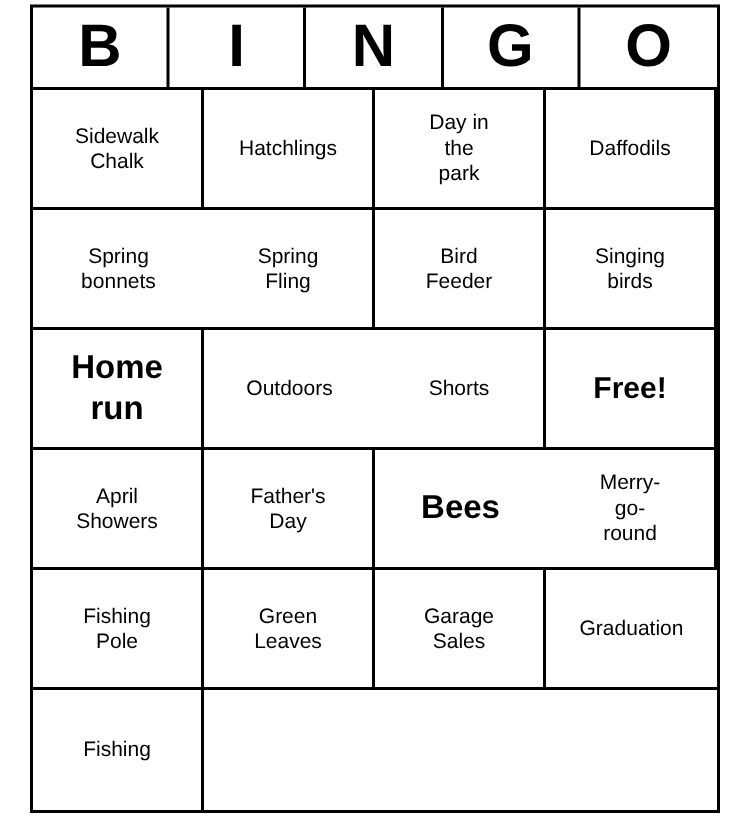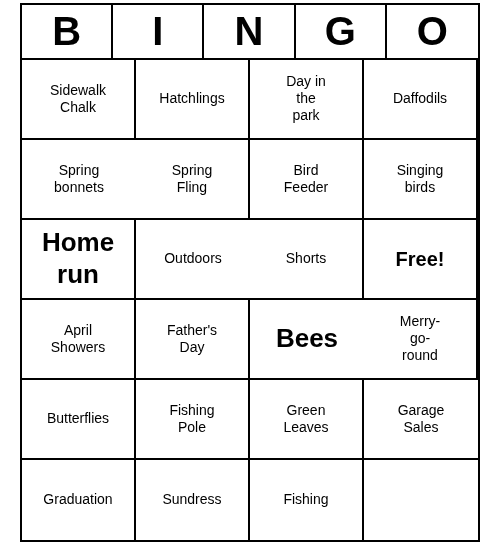--- a/index.html
+++ b/index.html
@@ -52,21 +52,21 @@
     }
     .bingo-grid .bingo-cell:nth-child(n+21) {
       border-bottom: none;
     }
     .bingo-cell.free {
       font-size: 20px;
       font-weight: bold;
       text-align: right;
     }
     .bingo-cell.large-text {
-      font-size: 26px;
+      font-size: 22px;
       font-weight: bold;
     }
   </style>
 </head>
 <body>
 
 <div class="bingo-card">
   <div class="bingo-header">
   <div class="bingo-letter">B</div>
       <div class="bingo-letter">I</div>
@@ -84,21 +84,19 @@
       <div class="bingo-cell">Bird<br>Feeder</div>
       <div class="bingo-cell">Singing<br>birds</div>
       <div class="bingo-cell large-text">Home<br>run</div>
       <div class="bingo-cell">Outdoors</div>
       <div class="bingo-cell">Shorts</div>
       <div class="bingo-cell free">Free!</div>
       <div class="bingo-cell">April<br>Showers</div>
       <div class="bingo-cell">Father's<br>Day</div>
       <div class="bingo-cell large-text">Bees</div>
       <div class="bingo-cell">Merry-<br>go-<br>round</div>
-      <div class="bingo-cell">Butterflies</div>
       <div class="bingo-cell">Fishing<br>Pole</div>
       <div class="bingo-cell">Green<br>Leaves</div>
       <div class="bingo-cell">Garage<br>Sales</div>
       <div class="bingo-cell">Graduation</div>
-      <div class="bingo-cell">Sundress</div>
       <div class="bingo-cell">Fishing</div>
     </div>
 </div>
 
 </body></html>

